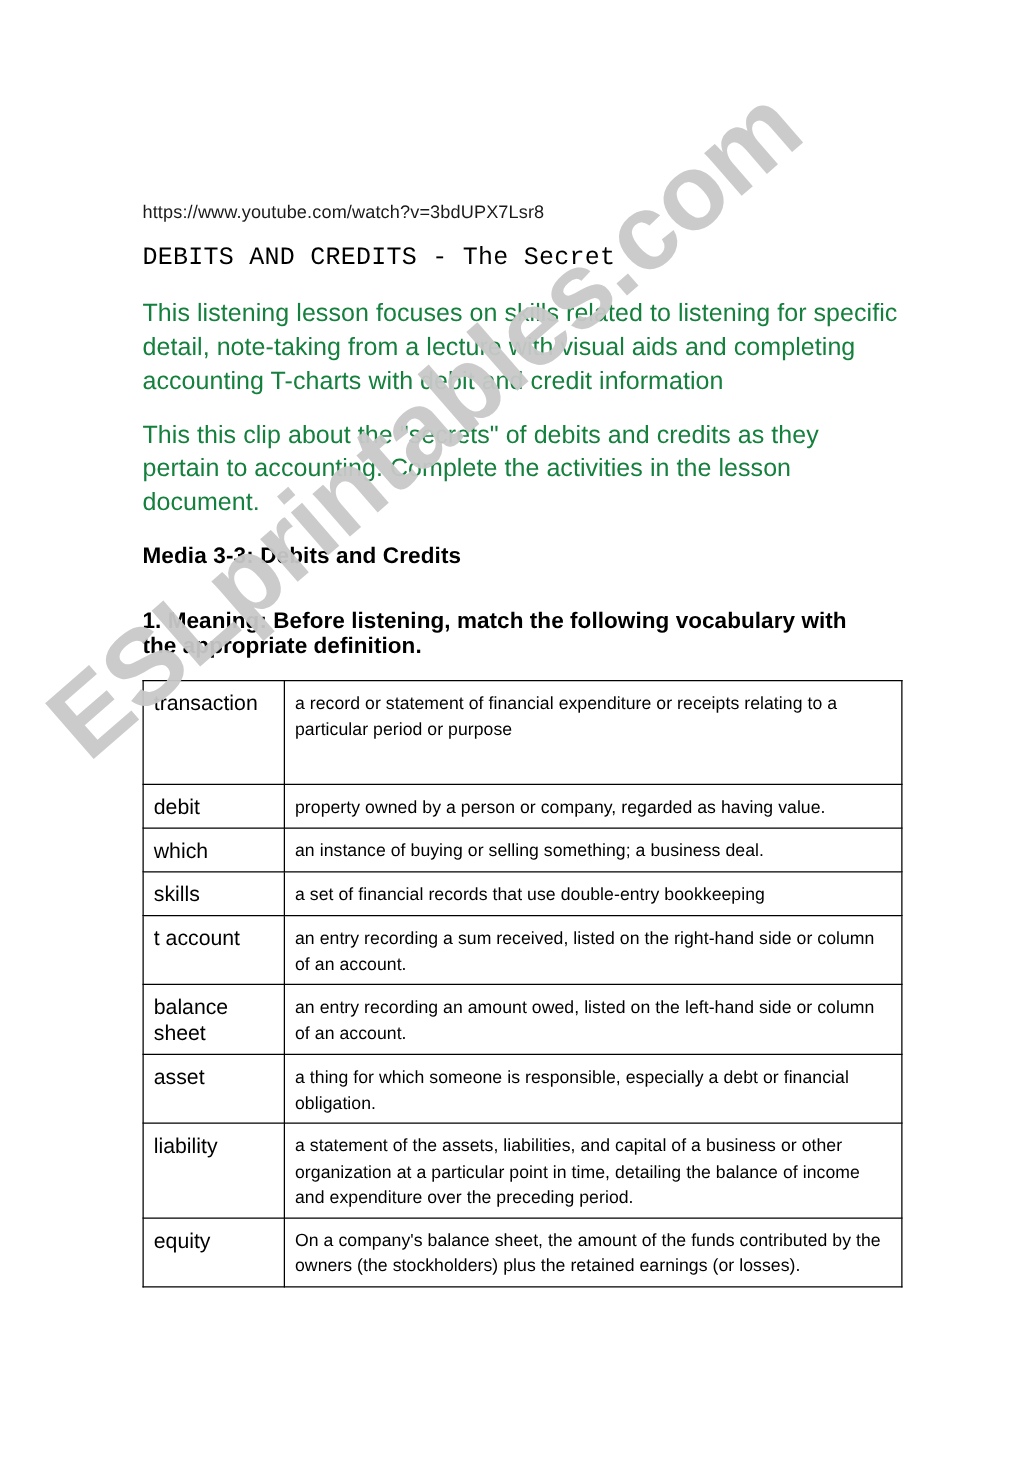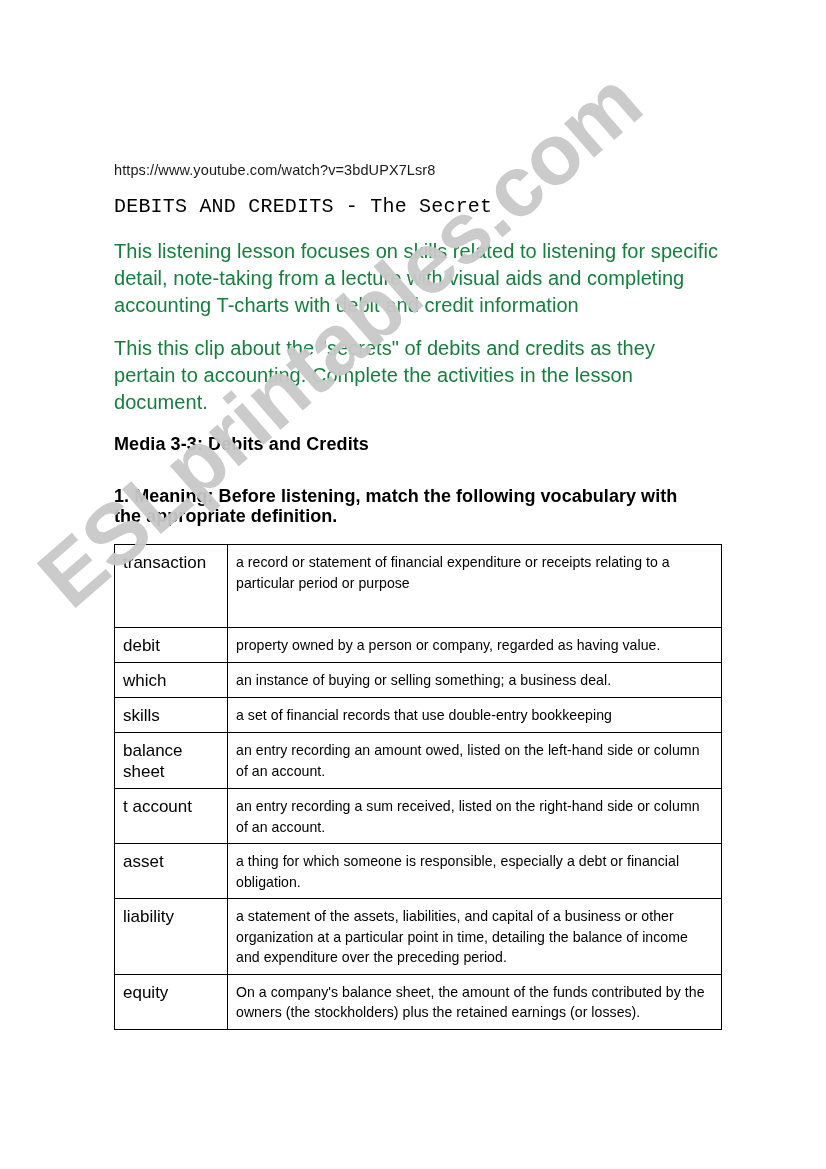--- a/index.html
+++ b/index.html
@@ -156,26 +156,26 @@
         </tr>
         <tr>
           <td class="term">which</td>
           <td class="definition">an instance of buying or selling something; a business deal.</td>
         </tr>
         <tr>
           <td class="term">skills</td>
           <td class="definition">a set of financial records that use double-entry bookkeeping</td>
         </tr>
         <tr>
+          <td class="term">t account</td>
+          <td class="definition">an entry recording a sum received, listed on the right-hand side or column of an account.</td>
+        </tr>
+        <tr>
           <td class="term">balance sheet</td>
           <td class="definition">an entry recording an amount owed, listed on the left-hand side or column of an account.</td>
-        </tr>
-        <tr>
-          <td class="term">t account</td>
-          <td class="definition">an entry recording a sum received, listed on the right-hand side or column of an account.</td>
         </tr>
         <tr>
           <td class="term">asset</td>
           <td class="definition">a thing for which someone is responsible, especially a debt or financial obligation.</td>
         </tr>
         <tr>
           <td class="term">liability</td>
           <td class="definition">a statement of the assets, liabilities, and capital of a business or other organization at a particular point in time, detailing the balance of income and expenditure over the preceding period.</td>
         </tr>
         <tr>

